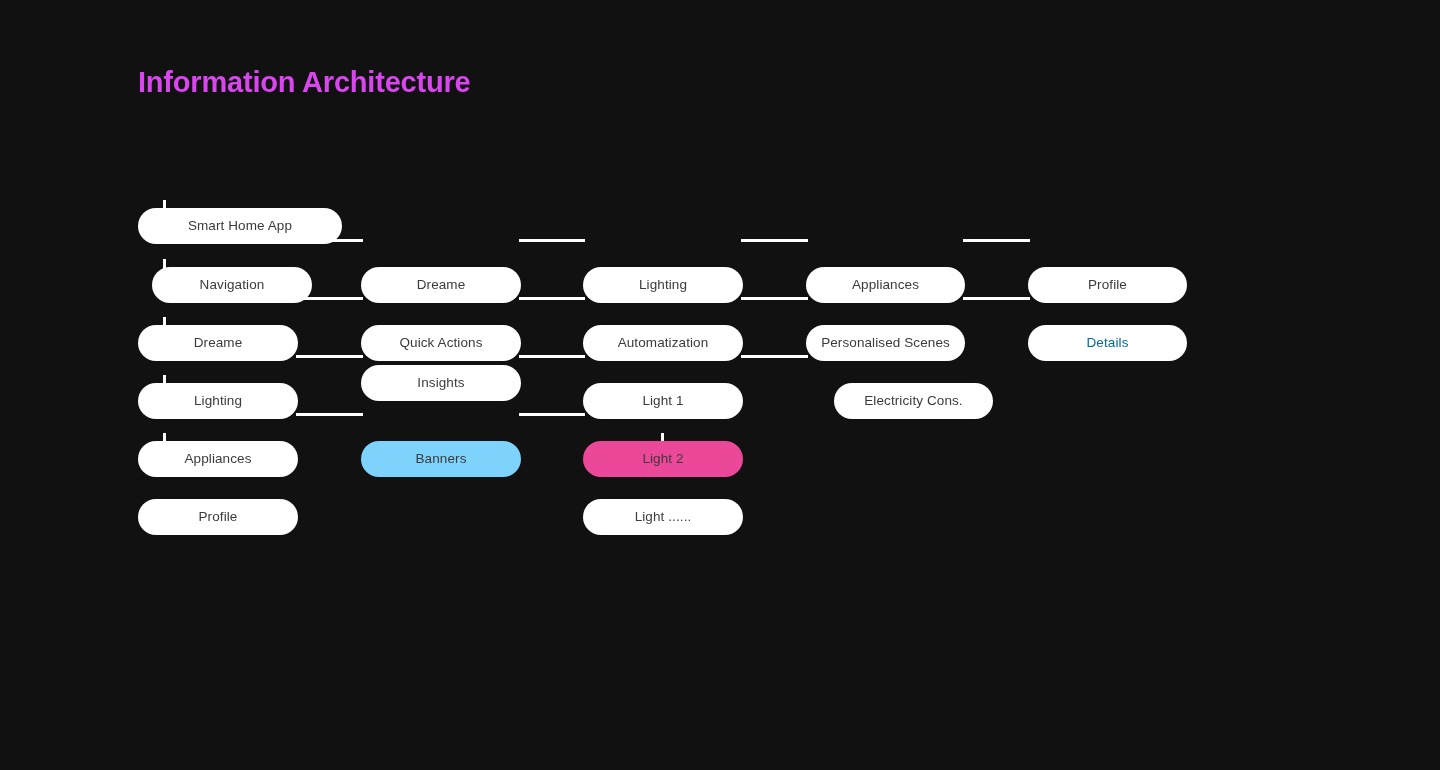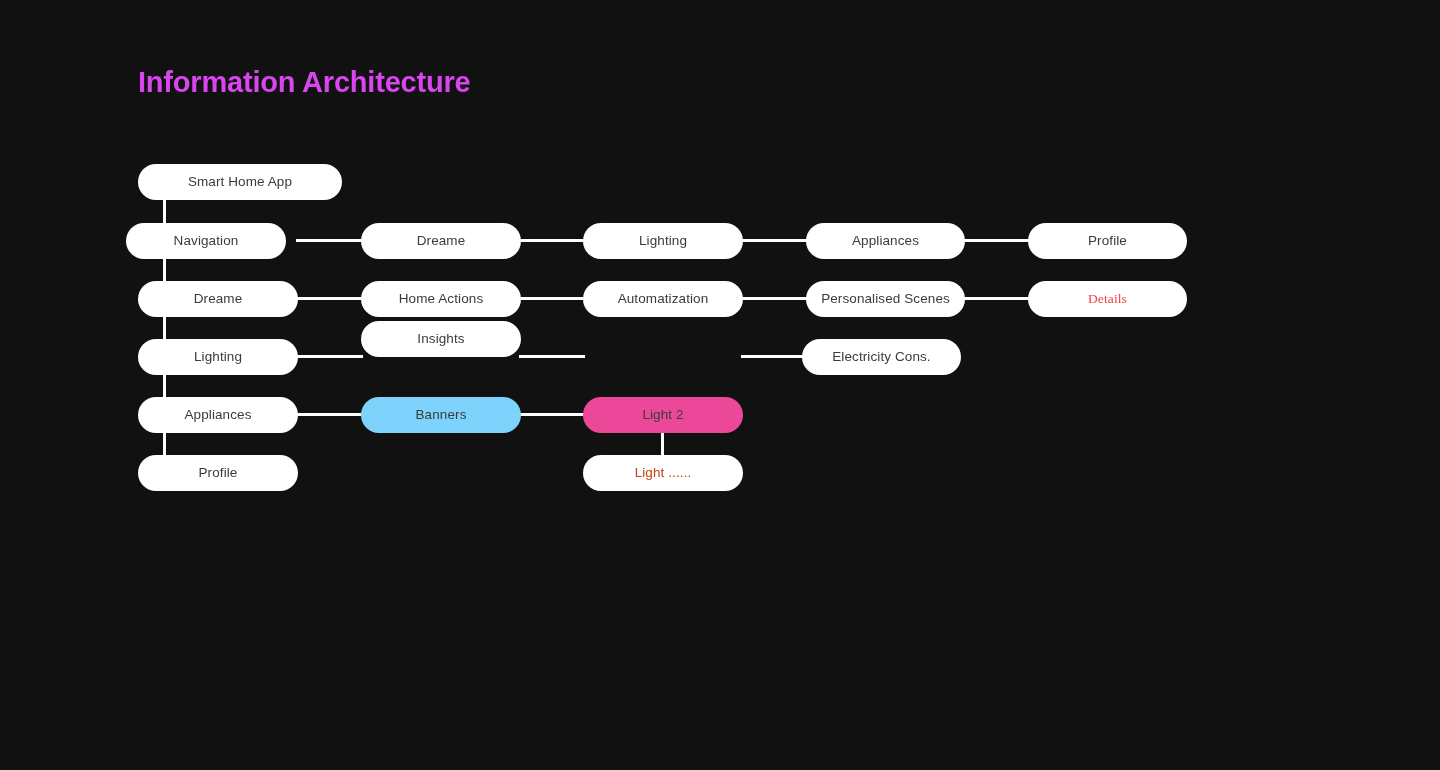--- a/index.html
+++ b/index.html
@@ -52,20 +52,21 @@
     position: absolute;
     height: 36px;
     background: #ffffff;
     border-radius: 18px;
     display: flex;
     align-items: center;
     justify-content: center;
     z-index: 2;
     box-sizing: border-box;
     padding: 17px 10px;
+    margin-top: 44px;
   }
   .node-label {
     font-size: 13.5px;
     color: #3b3b3b;
     font-weight: 400;
     letter-spacing: 0.1px;
     white-space: nowrap;
     line-height: 1;
   }
 </style>
@@ -90,67 +91,70 @@
     <div class="connector-h" style="left: 519px; top: 413px; width: 66px; background: rgb(255, 255, 255);"></div>
     <div class="connector-v" style="left: 163px; top: 200px; height: 23px; background: rgb(255, 255, 255);"></div>
     <div class="connector-v" style="left: 163px; top: 259px; height: 22px; background: rgb(255, 255, 255);"></div>
     <div class="connector-v" style="left: 163px; top: 317px; height: 22px; background: rgb(255, 255, 255);"></div>
     <div class="connector-v" style="left: 163px; top: 375px; height: 22px; background: rgb(255, 255, 255);"></div>
     <div class="connector-v" style="left: 163px; top: 433px; height: 22px; background: rgb(255, 255, 255);"></div>
     <div class="connector-v" style="left: 661px; top: 433px; height: 22px; background: rgb(255, 255, 255);"></div>
     <div class="node" style="left: 138px; top: 164px; width: 204px; background: rgb(255, 255, 255);">
       <span class="node-label" style="color: rgb(59, 59, 59);">Smart Home App</span>
     </div>
-    <div class="node" style="left: 126px; top: 223px; width: 160px; background: rgb(255, 255, 255);">
+    <div class="node" style="left: 152px; top: 223px; width: 160px; background: rgb(255, 255, 255);">
       <span class="node-label" style="color: rgb(59, 59, 59);">Navigation</span>
     </div>
     <div class="node" style="left: 361px; top: 223px; width: 160px; background: rgb(255, 255, 255);">
       <span class="node-label" style="color: rgb(59, 59, 59);">Dreame</span>
     </div>
     <div class="node" style="left: 583px; top: 223px; width: 160px; background: rgb(255, 255, 255);">
       <span class="node-label" style="color: rgb(59, 59, 59);">Lighting</span>
     </div>
     <div class="node" style="left: 806px; top: 223px; width: 159px; background: rgb(255, 255, 255);">
       <span class="node-label" style="color: rgb(59, 59, 59);">Appliances</span>
     </div>
     <div class="node" style="left: 1028px; top: 223px; width: 159px; background: rgb(255, 255, 255);">
       <span class="node-label" style="color: rgb(59, 59, 59);">Profile</span>
     </div>
     <div class="node" style="left: 138px; top: 281px; width: 160px; background: rgb(255, 255, 255);">
       <span class="node-label" style="color: rgb(59, 59, 59);">Dreame</span>
     </div>
     <div class="node" style="left: 361px; top: 281px; width: 160px; background: rgb(255, 255, 255);">
-      <span class="node-label" style="color: rgb(59, 59, 59);">Home Actions</span>
+      <span class="node-label" style="color: rgb(59, 59, 59);">Quick Actions</span>
     </div>
     <div class="node" style="left: 583px; top: 281px; width: 160px; background: rgb(255, 255, 255);">
       <span class="node-label" style="color: rgb(59, 59, 59);">Automatization</span>
     </div>
     <div class="node" style="left: 806px; top: 281px; width: 159px; background: rgb(255, 255, 255);">
       <span class="node-label" style="color: rgb(59, 59, 59);">Personalised Scenes</span>
     </div>
     <div class="node" style="left: 1028px; top: 281px; width: 159px; background: rgb(255, 255, 255);">
-      <span class="node-label" style="color: #ef4444; font-family: Liberation Serif, serif;">Details</span>
+      <span class="node-label" style="color: #0369a1;">Details</span>
     </div>
     <div class="node" style="left: 138px; top: 339px; width: 160px; background: rgb(255, 255, 255);">
       <span class="node-label" style="color: rgb(59, 59, 59);">Lighting</span>
     </div>
     <div class="node" style="left: 361px; top: 321px; width: 160px; background: rgb(255, 255, 255);">
       <span class="node-label" style="color: rgb(59, 59, 59);">Insights</span>
     </div>
-    <div class="node" style="left: 802px; top: 339px; width: 159px; background: rgb(255, 255, 255);">
+    <div class="node" style="left: 583px; top: 339px; width: 160px; background: rgb(255, 255, 255);">
+      <span class="node-label" style="color: rgb(59, 59, 59);">Light 1</span>
+    </div>
+    <div class="node" style="left: 834px; top: 339px; width: 159px; background: rgb(255, 255, 255);">
       <span class="node-label" style="color: rgb(59, 59, 59);">Electricity Cons.</span>
     </div>
     <div class="node" style="left: 138px; top: 397px; width: 160px; background: rgb(255, 255, 255);">
       <span class="node-label" style="color: rgb(59, 59, 59);">Appliances</span>
     </div>
     <div class="node" style="left: 361px; top: 397px; width: 160px; background: #7dd3fc;">
       <span class="node-label" style="color: rgb(59, 59, 59);">Banners</span>
     </div>
     <div class="node" style="left: 583px; top: 397px; width: 160px; background: #ec4899;">
       <span class="node-label" style="color: rgb(59, 59, 59);">Light 2</span>
     </div>
     <div class="node" style="left: 138px; top: 455px; width: 160px; background: rgb(255, 255, 255);">
       <span class="node-label" style="color: rgb(59, 59, 59);">Profile</span>
     </div>
     <div class="node" style="left: 583px; top: 455px; width: 160px; background: rgb(255, 255, 255);">
-      <span class="node-label" style="color: #c2410c;">Light ......</span>
+      <span class="node-label" style="color: #404040;">Light ......</span>
     </div>
   </div>
 
 </body></html>

